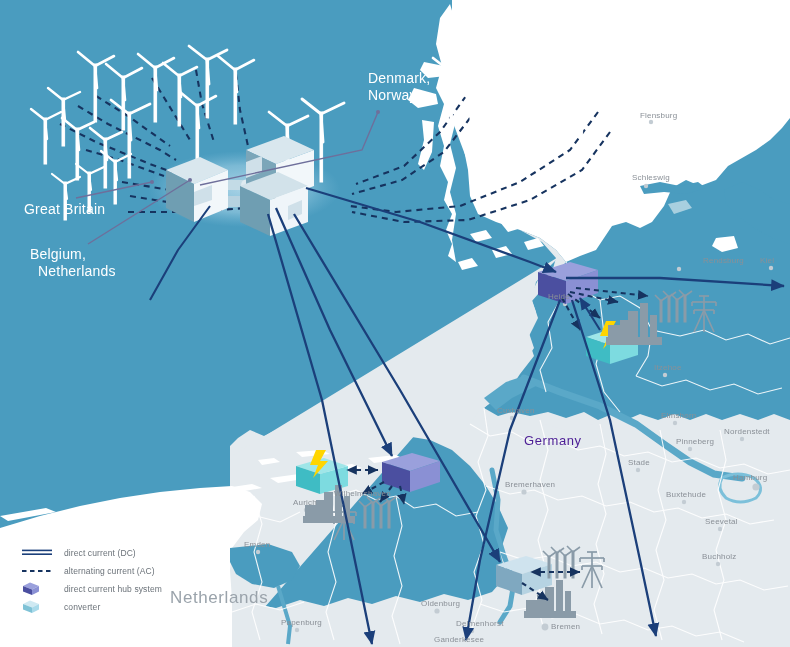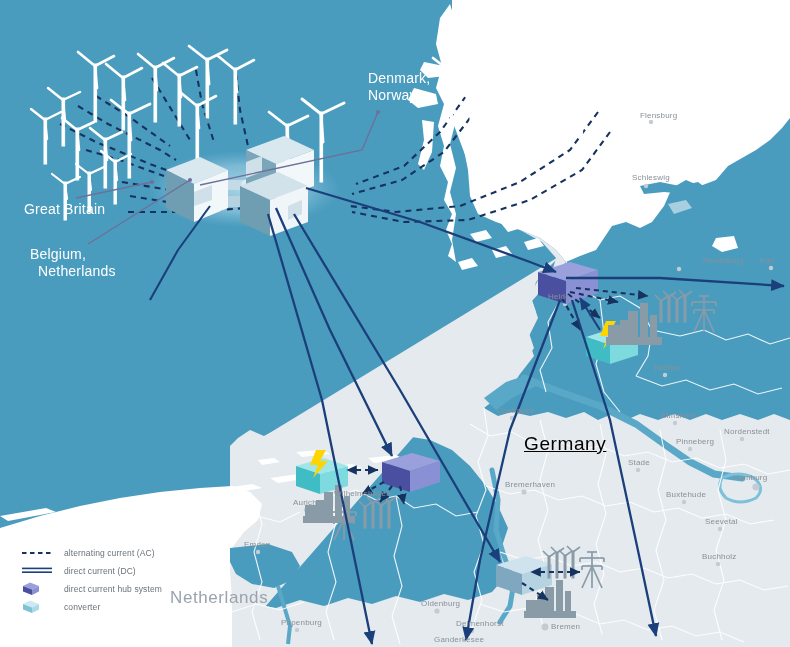--- a/index.html
+++ b/index.html
@@ -28,24 +28,23 @@
     font-family: "Liberation Sans", sans-serif;
     white-space: nowrap;
     pointer-events: none;
   }
   .city-label {
     font-size: 8px;
     color: #8a9097;
     letter-spacing: .2px;
   }
   .country-label-big {
-    font-size: 19px;
-    color: #000000;
+    font-size: 13px;
+    color: #4c1d95;
     letter-spacing: .6px;
-    text-decoration: underline;
   }
   .country-label-nl {
     font-size: 17px;
     color: #9aa3ab;
     letter-spacing: .6px;
   }
   .sea-label {
     font-size: 14px;
     color: #ffffff;
     line-height: 17px;
@@ -628,35 +627,35 @@
     <div class="maptext city-label" style="left:421px; top:599px;">Oldenburg</div>
     <div class="maptext city-label" style="left:456px; top:619px;">Delmenhorst</div>
     <div class="maptext city-label" style="left:434px; top:635px;">Ganderkesee</div>
     <div class="maptext city-label" style="left:551px; top:622px;">Bremen</div>
   </div>
 
   <div class="legend">
 
     <div class="legend-row">
       <span class="legend-key">
-        <svg class="ac-key" viewBox="0 0 30 4">
-          <line x1="0" y1="2" x2="30" y2="2" stroke="#16335f" stroke-width="2.2" stroke-dasharray="4.5,3.5"></line>
-        </svg>
-      </span>
-      <span class="legend-label">alternating current (AC)</span>
-    </div>
-
-    <div class="legend-row">
-      <span class="legend-key">
         <svg class="dc-key" viewBox="0 0 30 7">
           <rect x="0" y="0.6" width="30" height="1.6" fill="#1b3f7a"></rect>
           <rect x="0" y="4.4" width="30" height="1.6" fill="#1b3f7a"></rect>
         </svg>
       </span>
       <span class="legend-label">direct current (DC)</span>
+    </div>
+
+    <div class="legend-row">
+      <span class="legend-key">
+        <svg class="ac-key" viewBox="0 0 30 4">
+          <line x1="0" y1="2" x2="30" y2="2" stroke="#16335f" stroke-width="2.2" stroke-dasharray="4.5,3.5"></line>
+        </svg>
+      </span>
+      <span class="legend-label">alternating current (AC)</span>
     </div>
 
     <div class="legend-row">
       <span class="legend-key">
         <svg class="cube-key" viewBox="0 0 18 15">
           <path d="M1,5 L8,1.5 L17,5 L10,8.5 Z" fill="#9aa0dc"></path>
           <path d="M1,5 L10,8.5 L10,14 L1,10.5 Z" fill="#4b4fa0"></path>
           <path d="M10,8.5 L17,5 L17,10.5 L10,14 Z" fill="#8a90d4"></path>
         </svg>
       </span>

